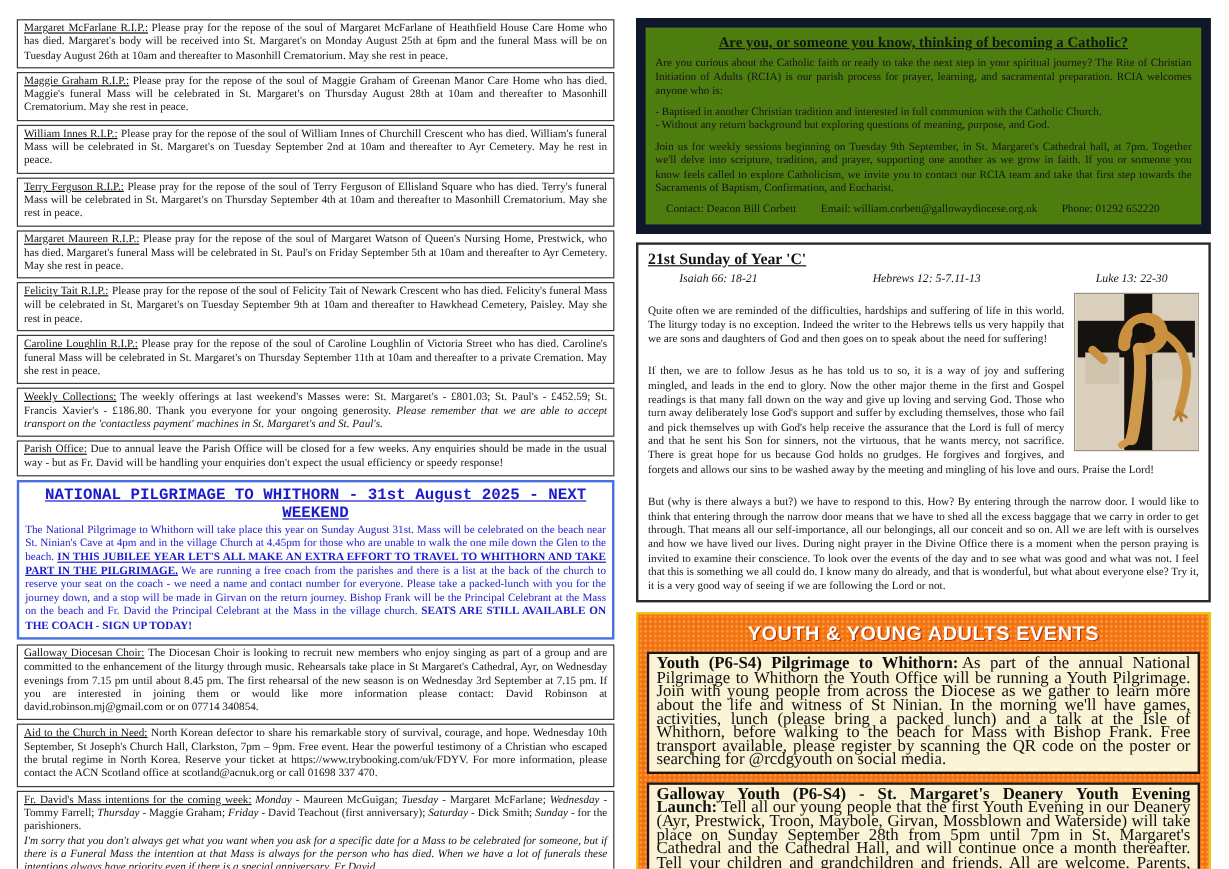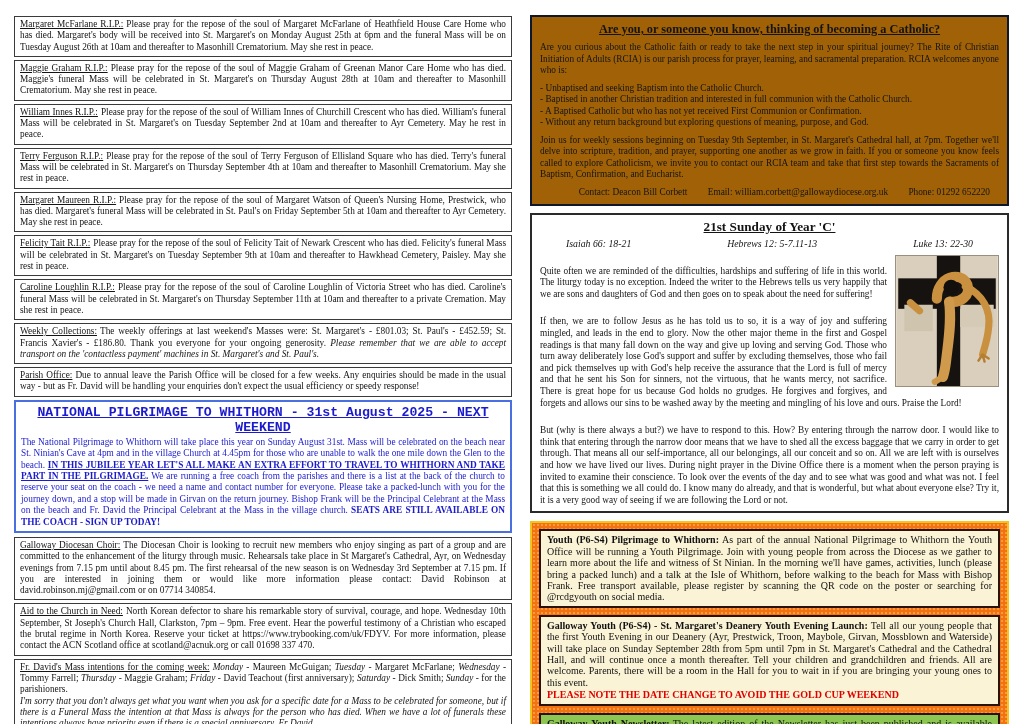--- a/index.html
+++ b/index.html
@@ -16,49 +16,49 @@
   .hd{text-decoration:underline;margin-right:3px;}
 
   
   .pilgrim{border:2px solid #4a6fe0;color:#1b1bcd;padding:2px 5px 3px;margin-bottom:4px;
            font-size:9.3px;line-height:11.4px;text-align:justify;background:#fff;}
   .pilgrim-title{display:block;text-align:center;font-weight:bold;text-decoration:underline;
                  font-size:13.2px;line-height:15px;margin:1px 0 2px;font-family:Liberation Mono, monospace;}
   .bu{font-weight:bold;text-decoration:underline;}
 
   
-  .rcia{border:2px solid #0f172a;padding:3px 8px 5px;margin-bottom:7px;font-size:9.3px;
-        line-height:11.5px;text-align:justify;background:#a16207;}
+  .rcia{border:8px solid #0f172a;padding:3px 8px 5px;margin-bottom:7px;font-size:9.3px;
+        line-height:11.5px;text-align:justify;background:#4d7c0f;}
   .rcia-title{display:block;text-align:center;text-decoration:underline;font-size:12.3px;
               line-height:15px;margin:2px 0 5px;font-weight:600;}
   .rcia p{margin:0 0 6px;}
   .rcia .bullets div{margin:0;}
-  .contact-line{text-align:right;margin:2px 0 1px;}
+  .contact-line{text-align:left;margin:2px 0 1px;}
   .contact-line span{margin:0 9px;}
 
   
   .sunday{border:2px solid #2a2a2a;padding:3px 8px 4px;margin-bottom:8px;font-size:9.3px;
           line-height:11.6px;text-align:justify;background:#fff;}
-  .sunday-title{display:block;text-align:center;text-decoration:underline;font-weight:600;
+  .sunday-title{display:block;text-decoration:underline;font-weight:600;
                 font-size:13.2px;line-height:16px;margin:1px 0 3px;}
   .readings{display:flex;justify-content:space-between;padding:0 26px;font-style:italic;
             font-size:9.8px;margin-bottom:5px;}
   .sunday p{margin:16px 0 6px;}
   .artwork{float:right;width:102px;height:130px;margin:0 0 4px 8px;border:1px solid #9a8f7c;}
   .artwork svg{display:block;width:100%;height:100%;}
 
   
   .youth-frame{border:2px solid #f2c51d;background-color:#f1720f;
                background-image:radial-gradient(#ff9a42 1px, rgba(0,0,0,0) 1.2px);
                background-size:4px 4px;padding:6px 7px 7px;}
   .youth-banner{text-align:center;color:#ffffff;font-family:"Liberation Sans","DejaVu Sans",sans-serif;
                 font-weight:bold;font-size:16.5px;letter-spacing:.5px;line-height:19px;
                 padding:1px 0 5px;text-shadow:1px 1px 0 rgba(170,40,0,.85);}
   .ybox{border:2px solid #2a1206;background:#fbf3d6;padding:3px 6px;margin-bottom:7px;
-        font-size:10px;line-height:11.4px;text-align:justify;color:#101010;}
+        font-size:14px;line-height:11.4px;text-align:justify;color:#101010;}
   .ybox .hd-b{font-weight:bold;margin-right:3px;}
   .ybox.green{background:#8dc653;margin-bottom:0;}
   .red-note{display:block;text-align:left;font-weight:bold;color:#df0000;margin-top:1px;}
 </style>
 </head>
 <body>
 
 <div class="page">
 
   <div class="col-left">
@@ -115,23 +115,21 @@
     </div>
 
   </div>
 
   <div class="col-right">
 
     <div class="rcia">
       <span class="rcia-title">Are you, or someone you know, thinking of becoming a Catholic?</span>
       <p>Are you curious about the Catholic faith or ready to take the next step in your spiritual journey? The Rite of Christian Initiation of Adults (RCIA) is our parish process for prayer, learning, and sacramental preparation. RCIA welcomes anyone who is:</p>
       <div class="bullets">
-        <div>- Unbaptised and seeking Baptism into the Catholic Church.</div>
         <div>- Baptised in another Christian tradition and interested in full communion with the Catholic Church.</div>
-        <div>- A Baptised Catholic but who has not yet received First Communion or Confirmation.</div>
         <div>- Without any return background but exploring questions of meaning, purpose, and God.</div>
       </div>
       <p style="margin-top:6px;">Join us for weekly sessions beginning on Tuesday 9th September, in St. Margaret's Cathedral hall, at 7pm. Together we'll delve into scripture, tradition, and prayer, supporting one another as we grow in faith. If you or someone you know feels called to explore Catholicism, we invite you to contact our RCIA team and take that first step towards the Sacraments of Baptism, Confirmation, and Eucharist.</p>
       <div class="contact-line">
         <span>Contact: Deacon Bill Corbett</span>
         <span>Email: william.corbett@gallowaydiocese.org.uk</span>
         <span>Phone: 01292 652220</span>
       </div>
     </div>
 
@@ -157,20 +155,21 @@
           <path d="M46 119 l-8 5" stroke="#cf9a4b" stroke-width="6" stroke-linecap="round"></path>
           <path d="M14 46 l9 8" stroke="#c9913f" stroke-width="7" stroke-linecap="round"></path>
         </svg>
       </div>
       <p>Quite often we are reminded of the difficulties, hardships and suffering of life in this world. The liturgy today is no exception. Indeed the writer to the Hebrews tells us very happily that we are sons and daughters of God and then goes on to speak about the need for suffering!</p>
       <p>If then, we are to follow Jesus as he has told us to so, it is a way of joy and suffering mingled, and leads in the end to glory. Now the other major theme in the first and Gospel readings is that many fall down on the way and give up loving and serving God. Those who turn away deliberately lose God's support and suffer by excluding themselves, those who fail and pick themselves up with God's help receive the assurance that the Lord is full of mercy and that he sent his Son for sinners, not the virtuous, that he wants mercy, not sacrifice. There is great hope for us because God holds no grudges. He forgives and forgives, and forgets and allows our sins to be washed away by the meeting and mingling of his love and ours. Praise the Lord!</p>
       <p style="margin-bottom:1px;">But (why is there always a but?) we have to respond to this. How? By entering through the narrow door. I would like to think that entering through the narrow door means that we have to shed all the excess baggage that we carry in order to get through. That means all our self-importance, all our belongings, all our conceit and so on. All we are left with is ourselves and how we have lived our lives. During night prayer in the Divine Office there is a moment when the person praying is invited to examine their conscience. To look over the events of the day and to see what was good and what was not. I feel that this is something we all could do. I know many do already, and that is wonderful, but what about everyone else? Try it, it is a very good way of seeing if we are following the Lord or not.</p>
     </div>
 
     <div class="youth-frame">
+      <div class="youth-banner">YOUTH &amp; YOUNG ADULTS EVENTS</div>
 
       <div class="ybox">
         <span class="hd-b">Youth (P6-S4) Pilgrimage to Whithorn:</span><span>As part of the annual National Pilgrimage to Whithorn the Youth Office will be running a Youth Pilgrimage. Join with young people from across the Diocese as we gather to learn more about the life and witness of St Ninian. In the morning we'll have games, activities, lunch (please bring a packed lunch) and a talk at the Isle of Whithorn, before walking to the beach for Mass with Bishop Frank. Free transport available, please register by scanning the QR code on the poster or searching for @rcdgyouth on social media.</span>
       </div>
 
       <div class="ybox">
         <span class="hd-b">Galloway Youth (P6-S4) - St. Margaret's Deanery Youth Evening Launch:</span><span>Tell all our young people that the first Youth Evening in our Deanery (Ayr, Prestwick, Troon, Maybole, Girvan, Mossblown and Waterside) will take place on Sunday September 28th from 5pm until 7pm in St. Margaret's Cathedral and the Cathedral Hall, and will continue once a month thereafter. Tell your children and grandchildren and friends. All are welcome. Parents, there will be a room in the Hall for you to wait in if you are bringing your young ones to this event.</span>
         <span class="red-note">PLEASE NOTE THE DATE CHANGE TO AVOID THE GOLD CUP WEEKEND</span>
       </div>
 

